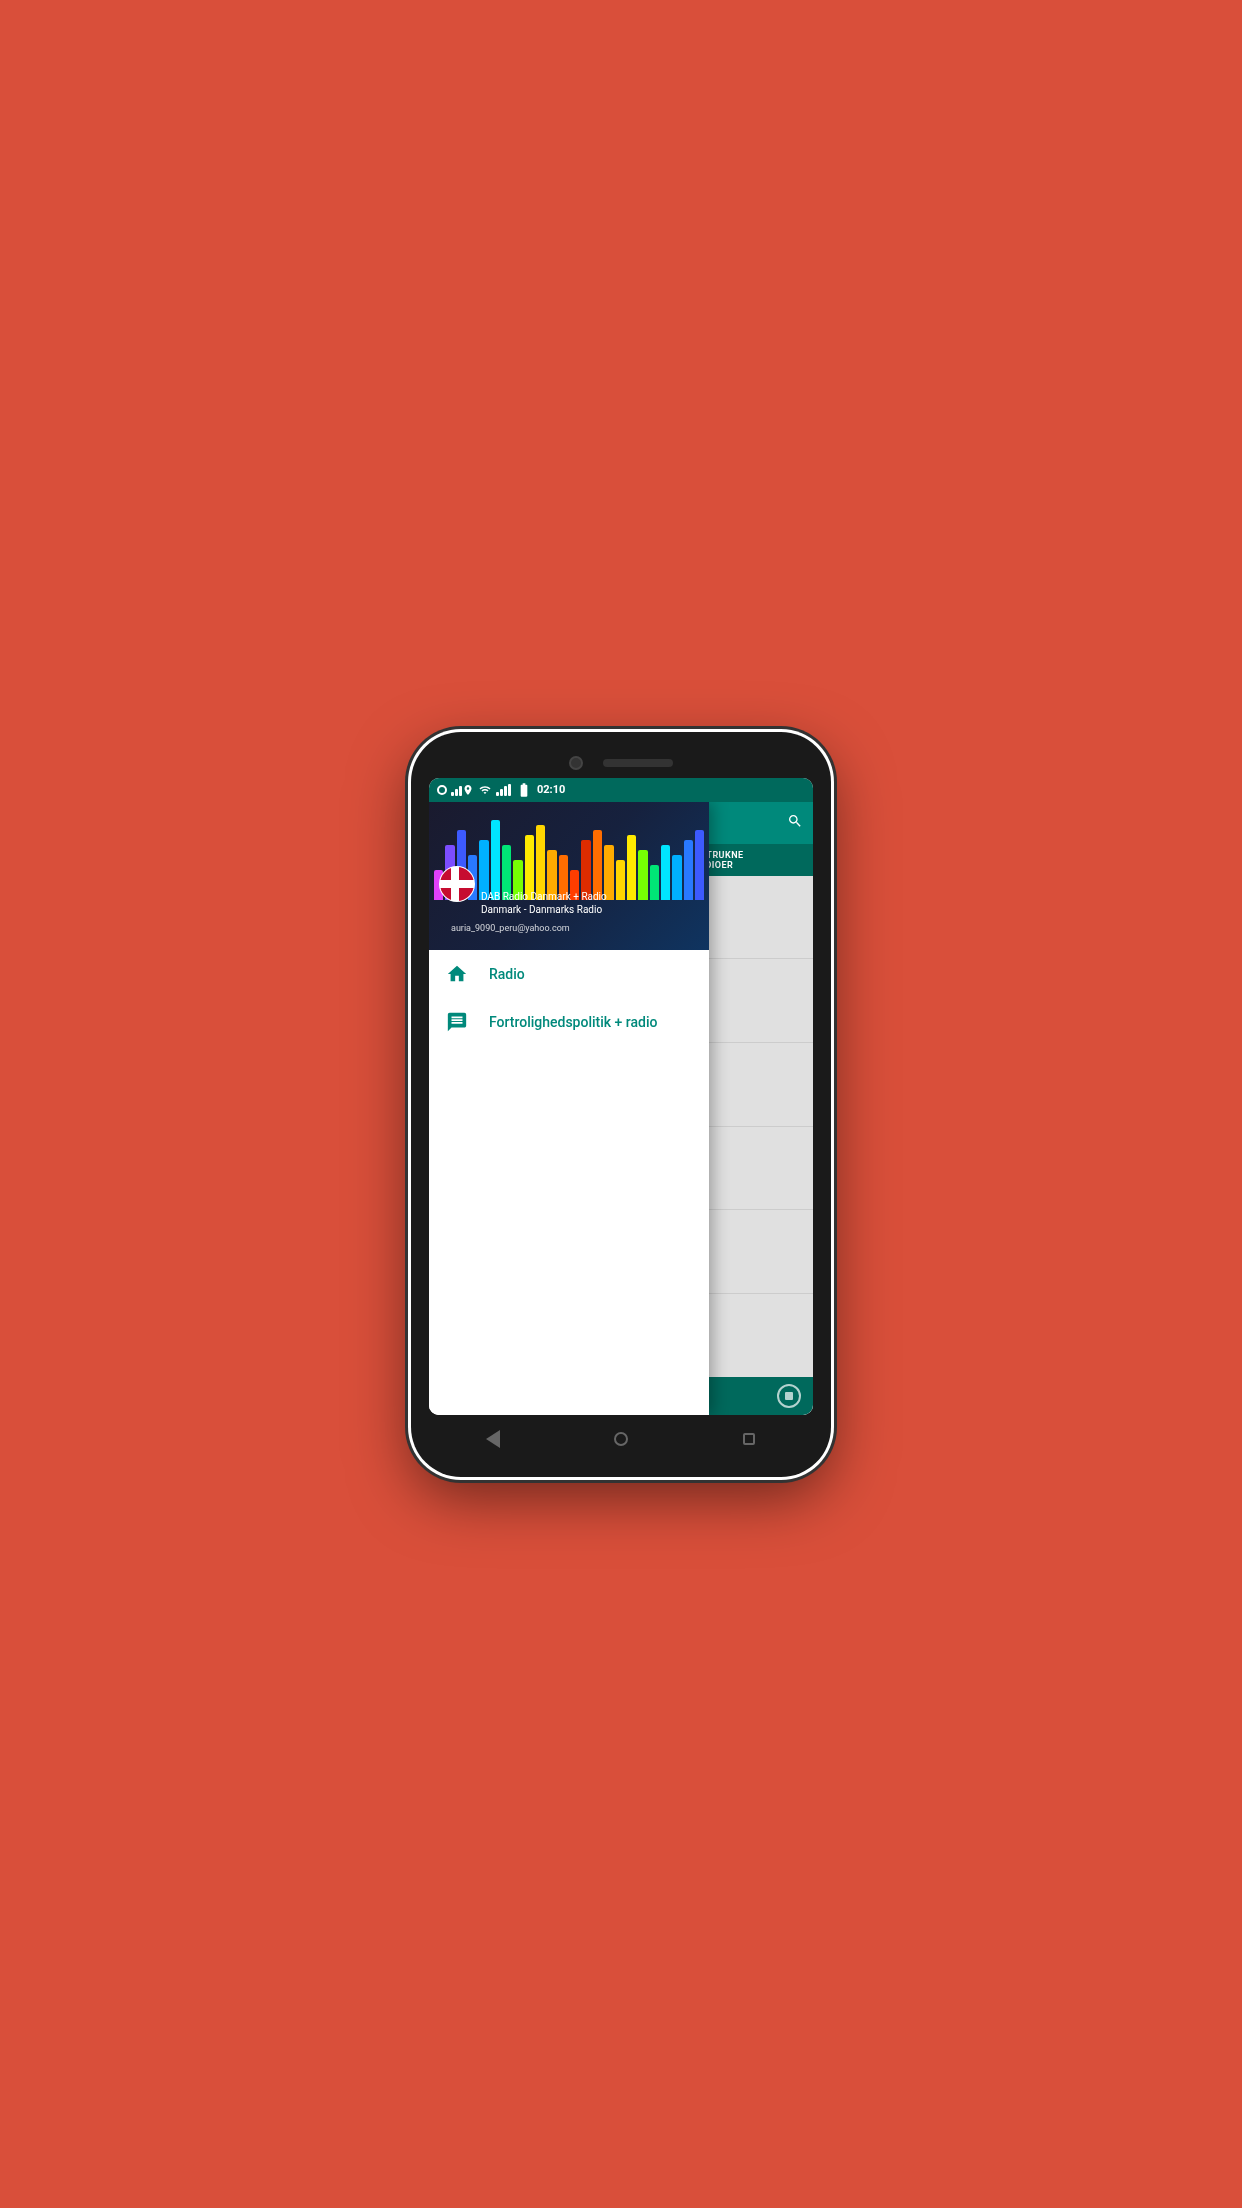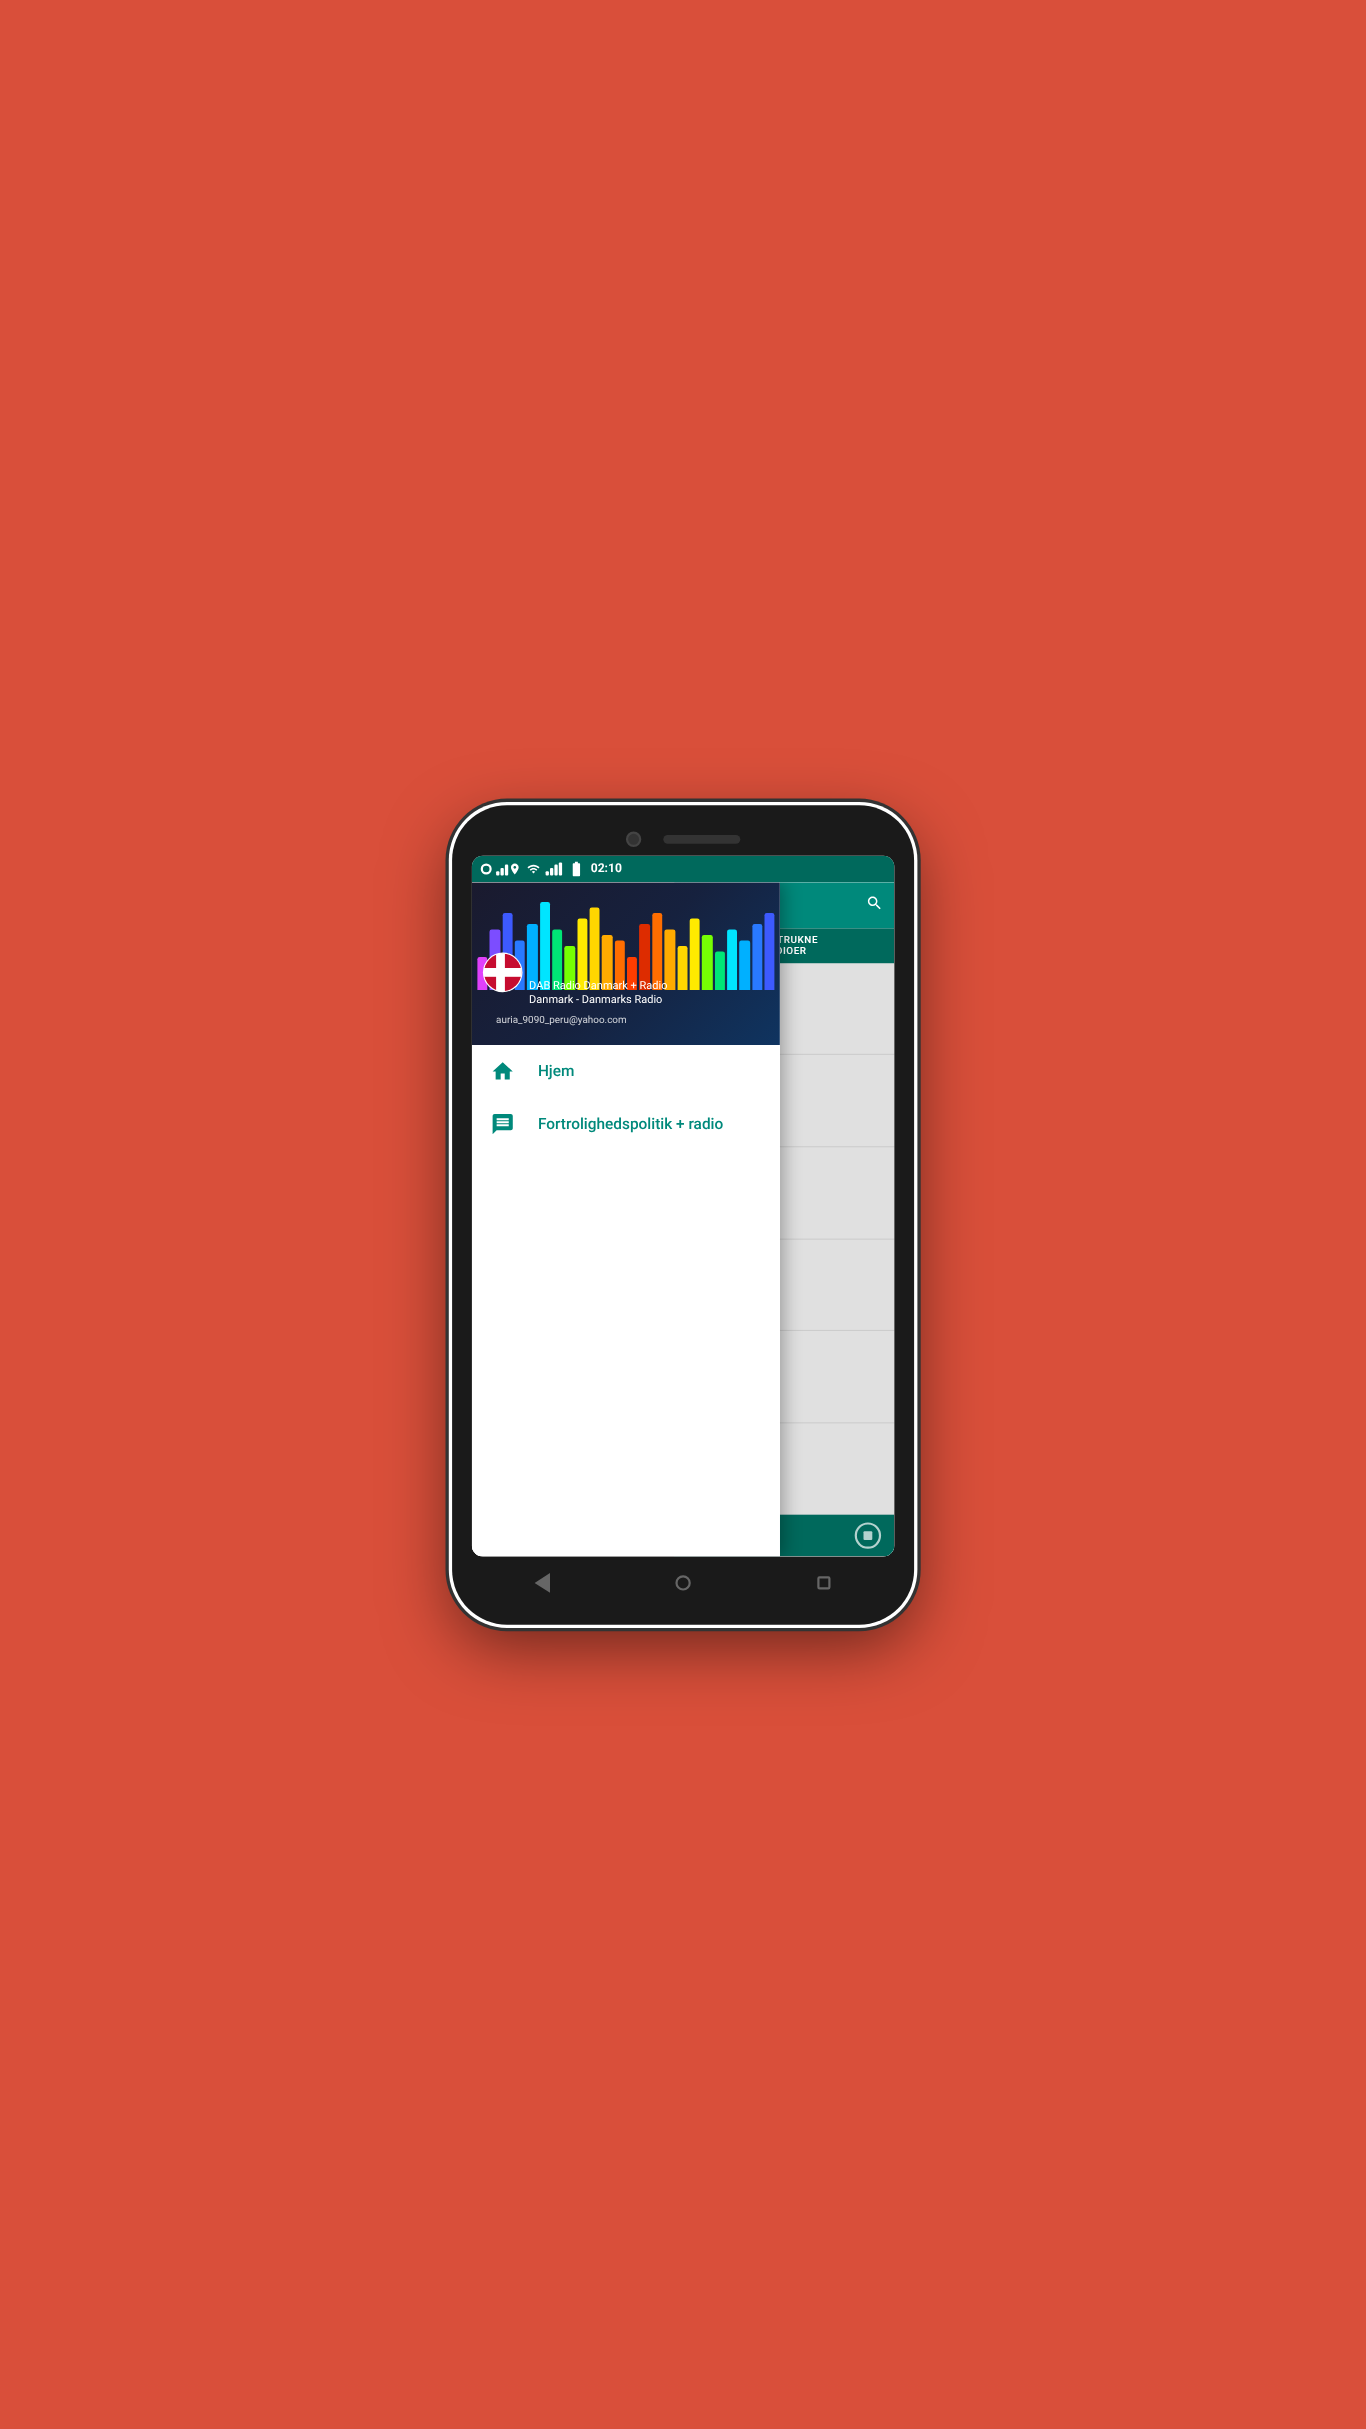--- a/index.html
+++ b/index.html
@@ -482,21 +482,21 @@
         </div>
 
         <div class="drawer-menu">
 
           <div class="menu-item">
             <div class="menu-icon">
               <svg width="22" height="22" fill="#00897b" viewBox="0 0 24 24">
                   <path d="M10 20v-6h4v6h5v-8h3L12 3 2 12h3v8z"></path>
                 </svg>
             </div>
-            <span class="menu-label">Hjem</span>
+            <span class="menu-label">Radio</span>
           </div>
 
           <div class="menu-item">
             <div class="menu-icon">
               <svg width="22" height="22" fill="#00897b" viewBox="0 0 24 24">
                   <path d="M20 2H4c-1.1 0-2 .9-2 2v18l4-4h14c1.1 0 2-.9 2-2V4c0-1.1-.9-2-2-2zm-2 12H6v-2h12v2zm0-3H6V9h12v2zm0-3H6V6h12v2z"></path>
                 </svg>
             </div>
             <span class="menu-label">Fortrolighedspolitik + radio</span>
           </div>

